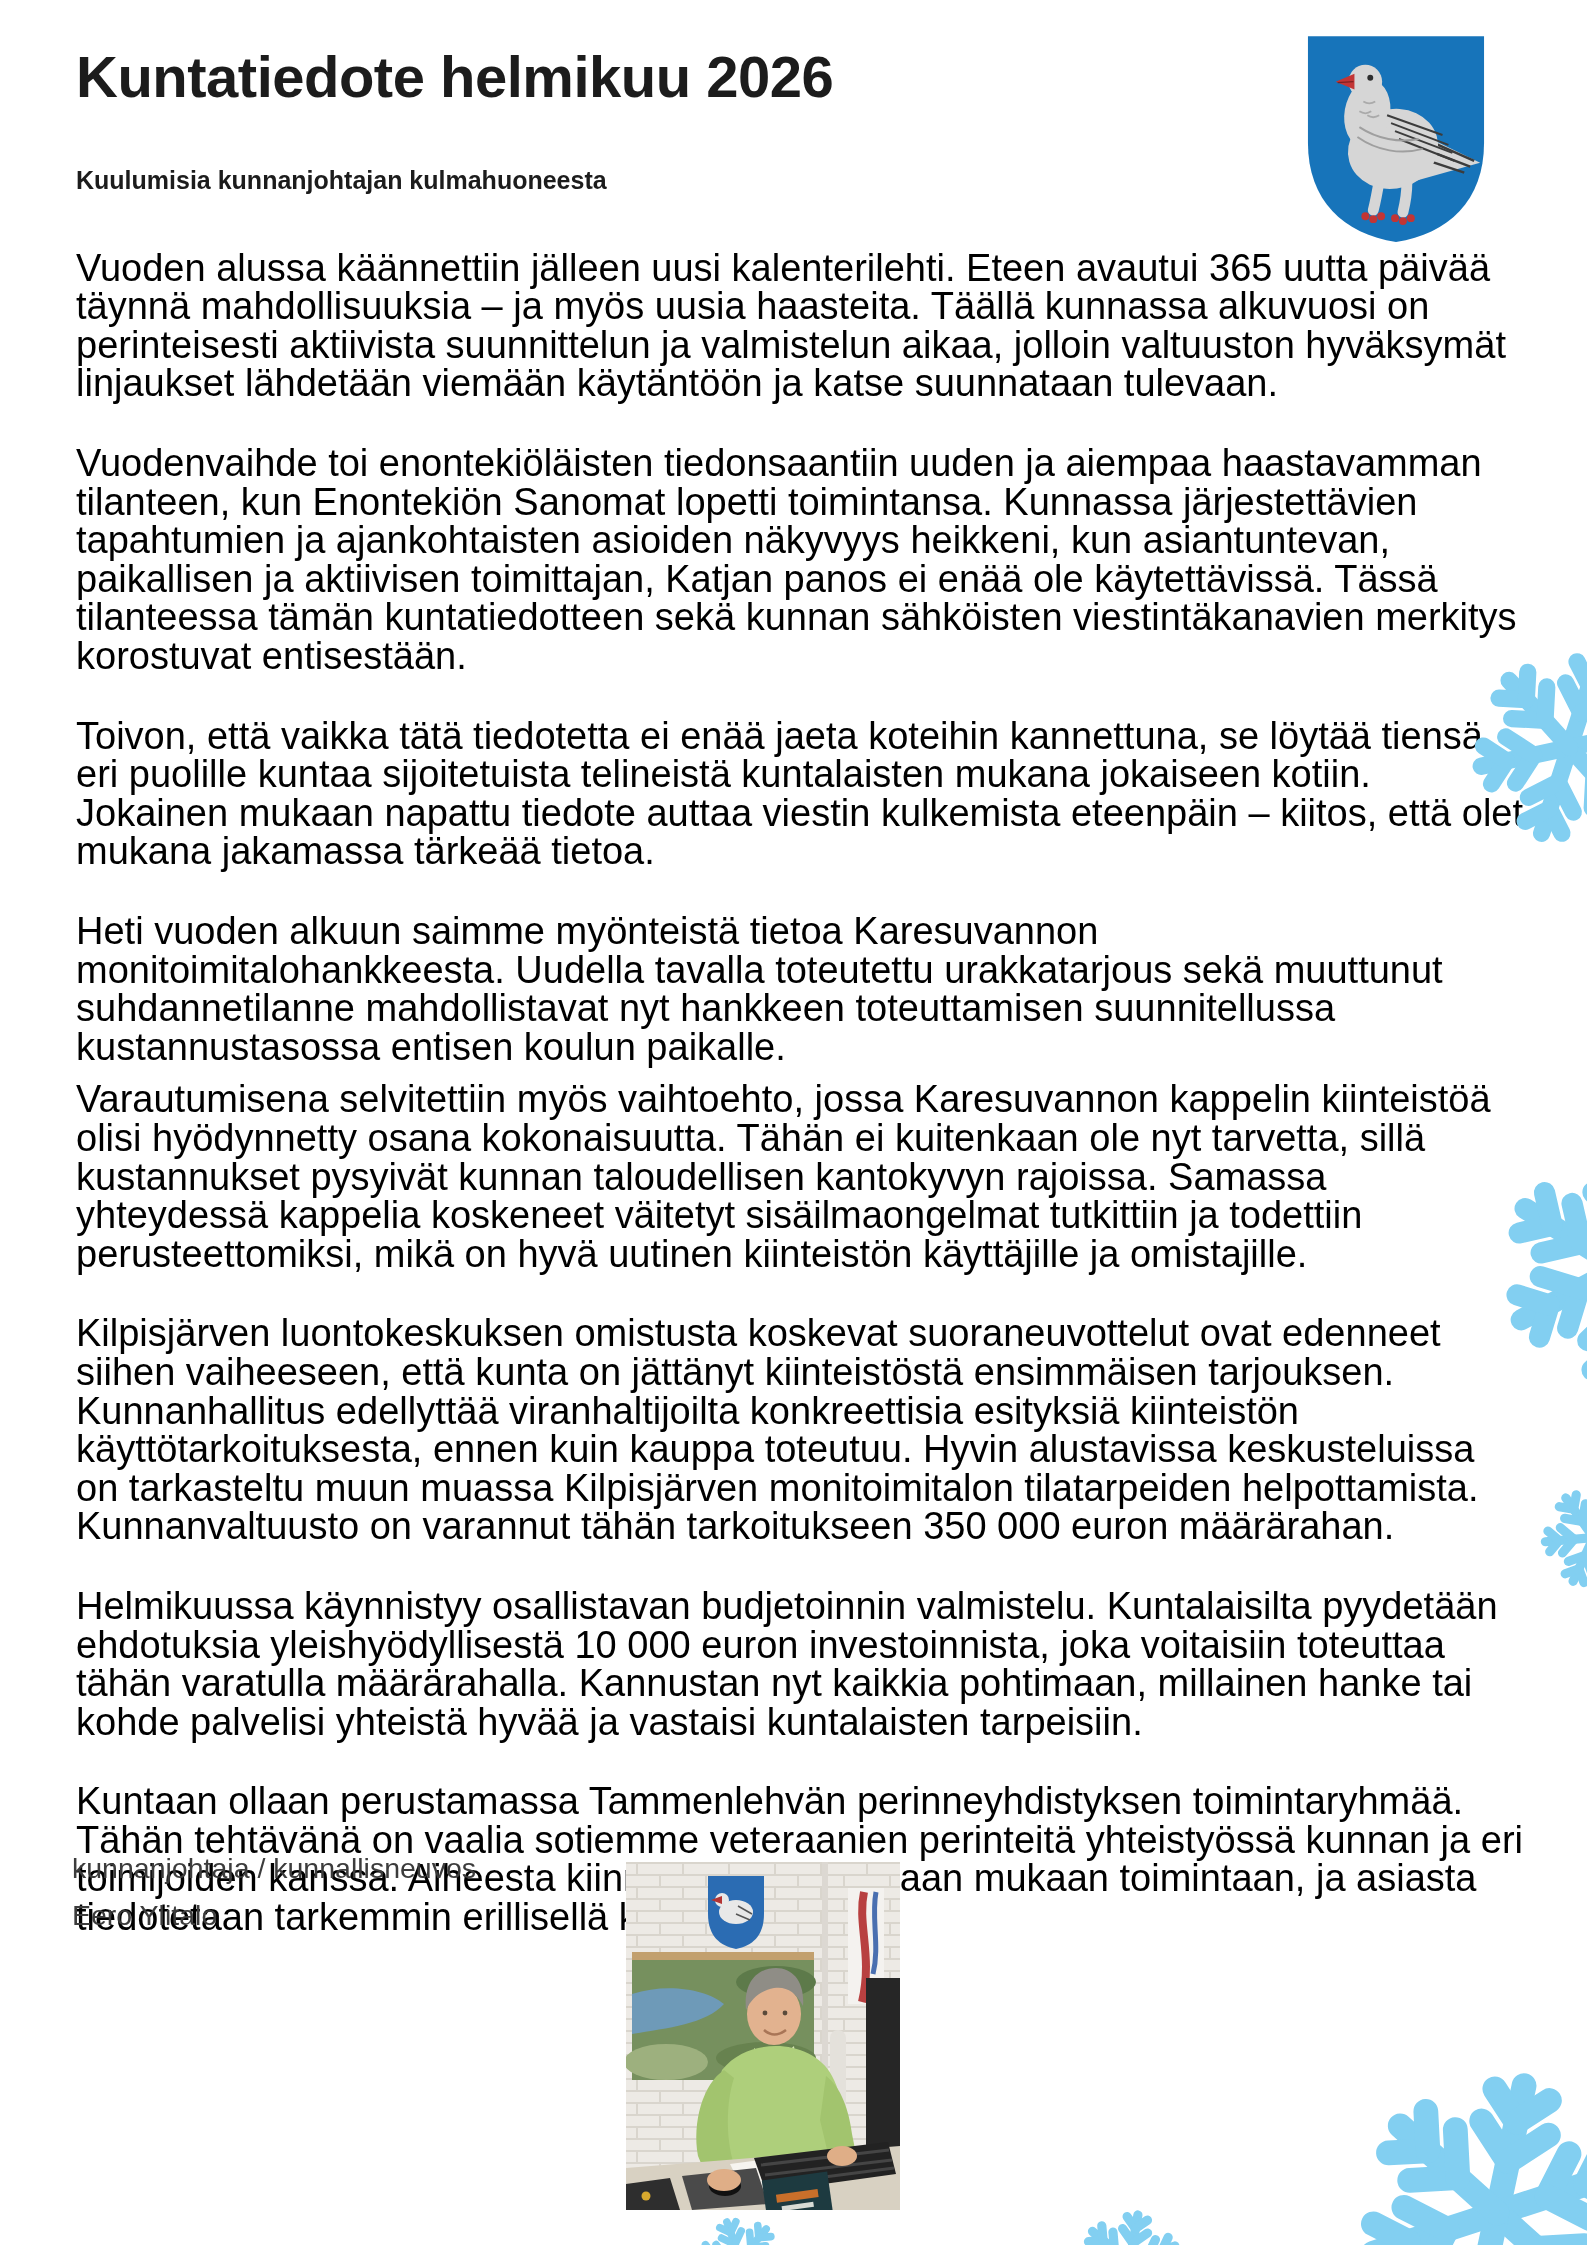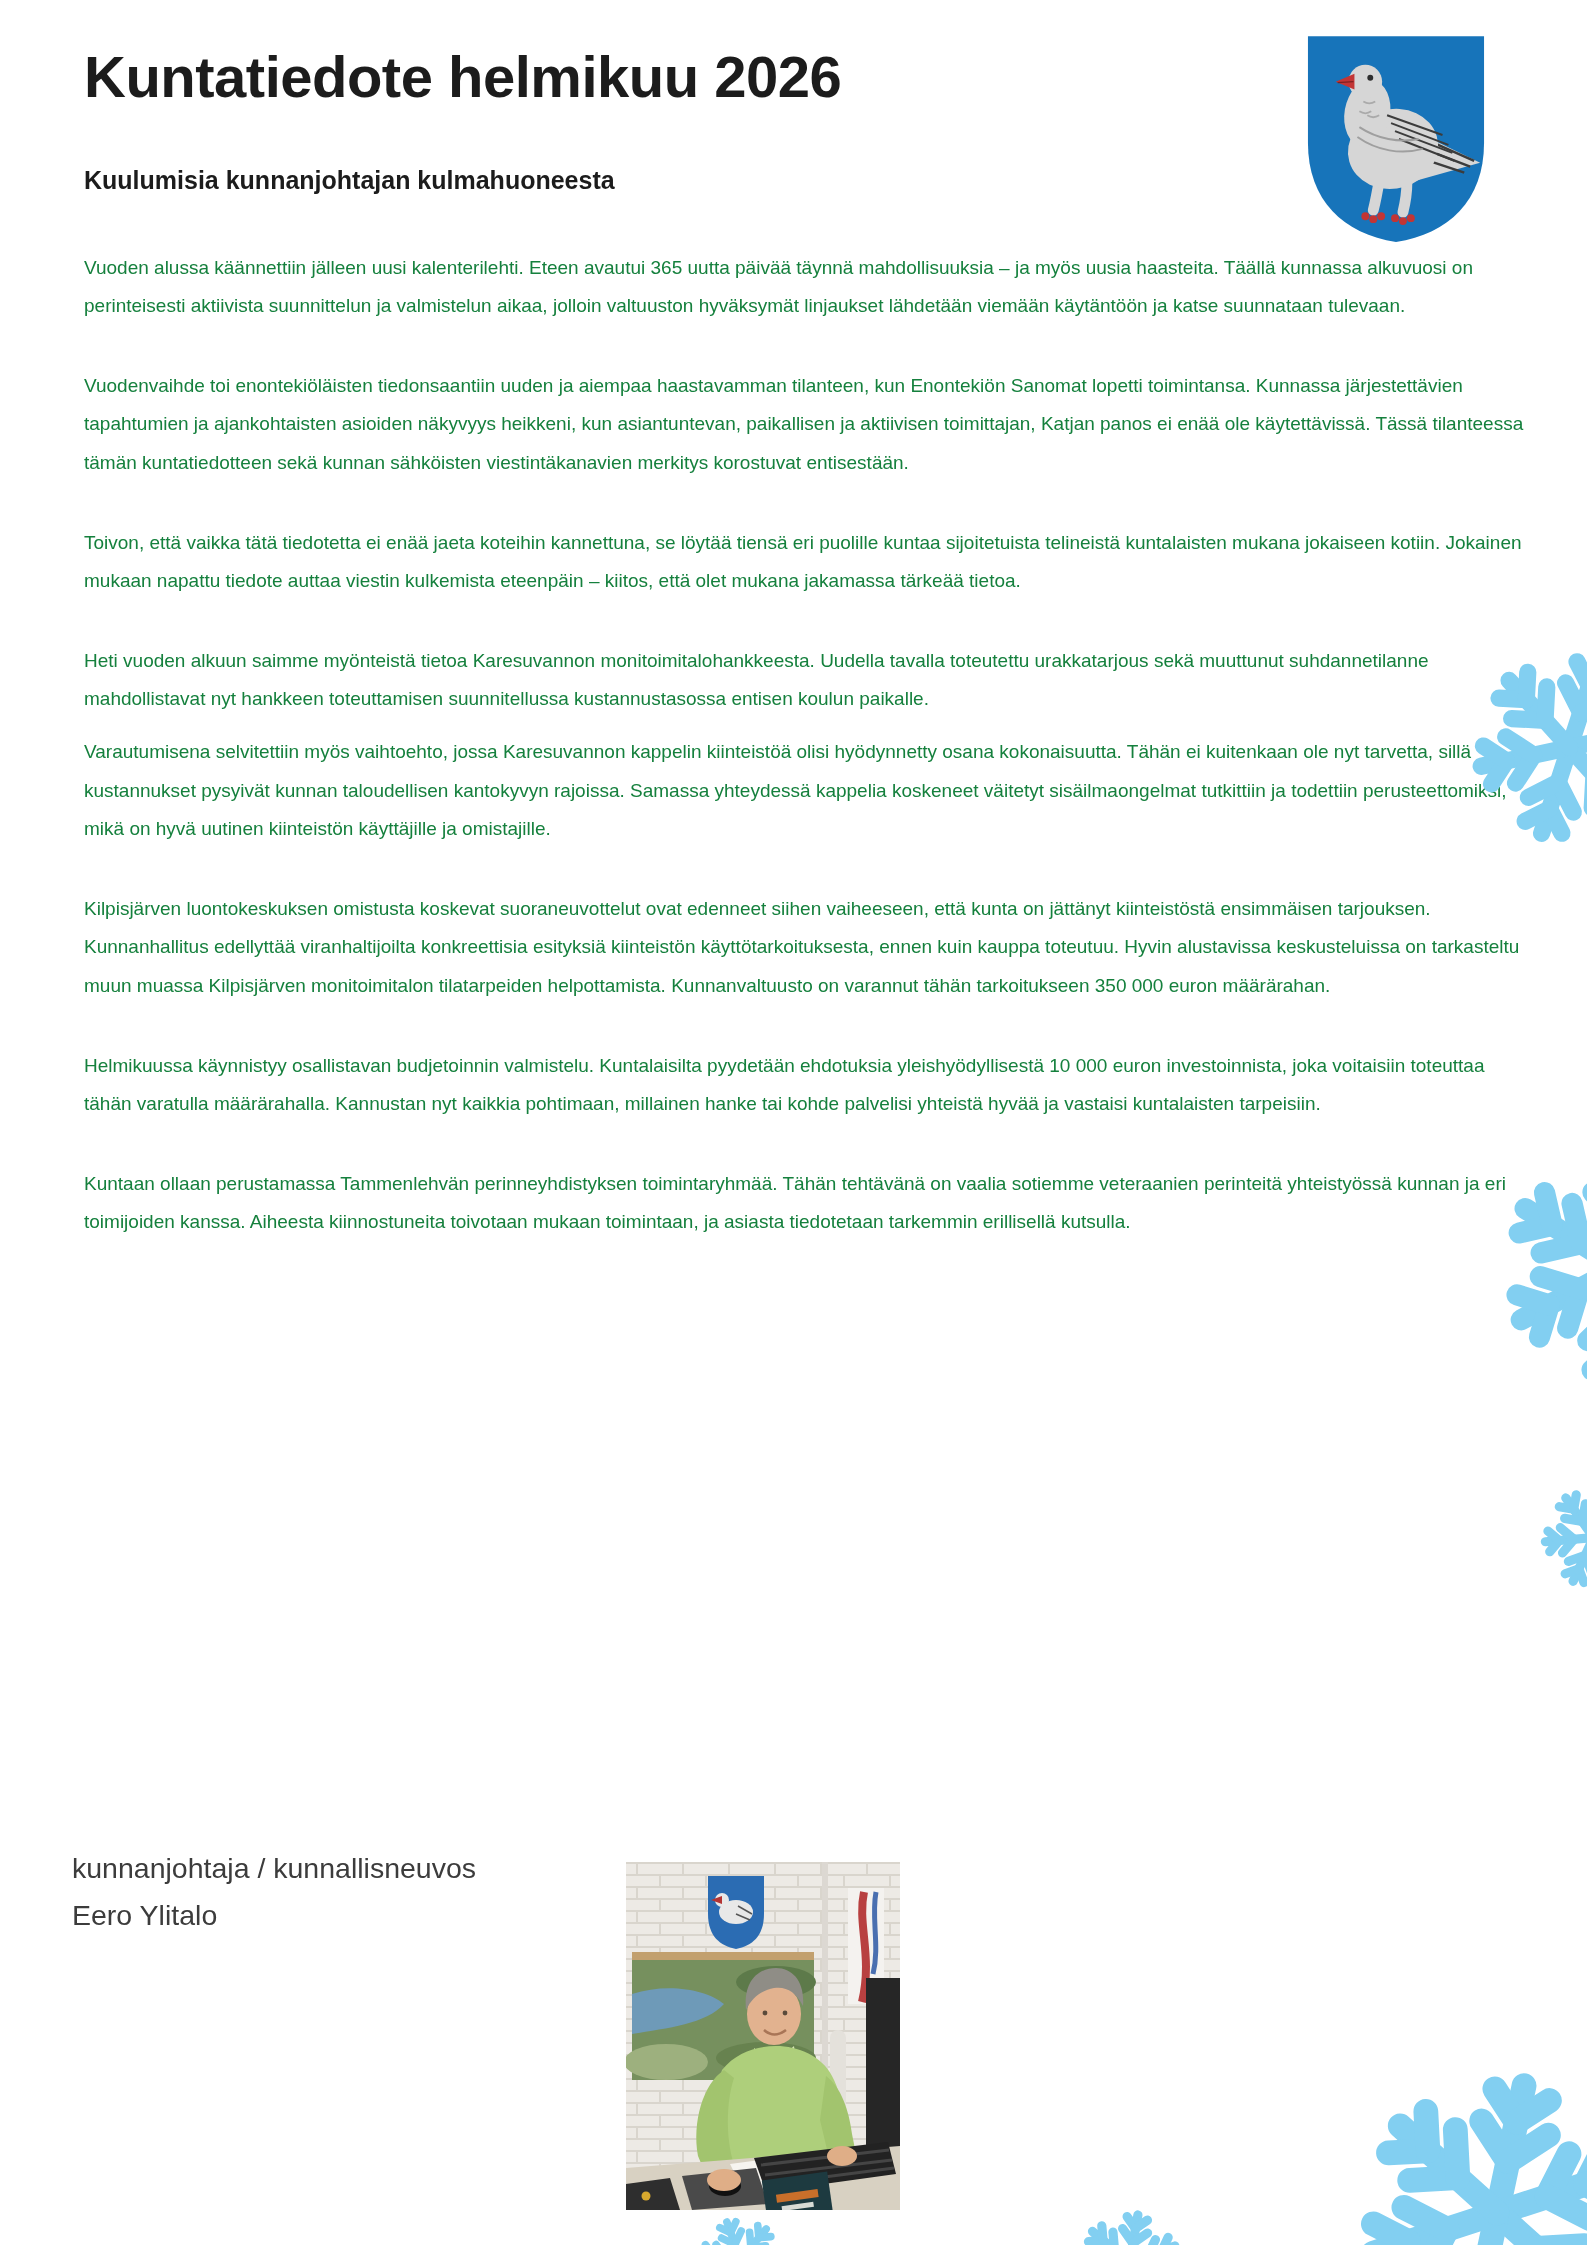--- a/index.html
+++ b/index.html
@@ -1,22 +1,22 @@
 <!DOCTYPE html>
 <html><head>
 <meta charset="utf-8">
 <style>
   html,body{margin:0;padding:0;background:#ffffff;}
   body{width:1587px;height:2245px;font-family:"Liberation Sans",sans-serif;}
   .page{position:relative;width:1587px;height:2245px;overflow:hidden;background:#ffffff;}
-  .content{position:absolute;left:84px;top:0;width:1448px;}
+  .content{position:absolute;left:76px;top:0;width:1448px;}
   .title{font-size:58px;font-weight:700;color:#1c1c1c;margin:44px 0 0 0;letter-spacing:-0.5px;line-height:1.15;}
   .section-heading{font-size:25px;font-weight:700;color:#1c1c1c;margin:54px 0 0 0;line-height:1.2;}
   .body-text{margin-top:54px;}
-  .body-text p{font-size:19px;line-height:38.6px;color:#15803d;margin:0 0 41px 0;}
+  .body-text p{font-size:38px;line-height:38.6px;color:#000000;margin:0 0 41px 0;}
   .body-text p.tight{margin-bottom:14px;}
   .closing{position:absolute;left:72px;top:1845px;}
   .closing p{font-size:28.5px;line-height:47px;color:#3c3c3c;margin:0;}
   .coa{position:absolute;left:1304px;top:30px;width:184px;height:220px;}
   .photo{position:absolute;left:626px;top:1862px;width:274px;height:348px;}
   .flake{position:absolute;color:#82CFF1;}
   .defs-svg{position:absolute;width:0;height:0;overflow:hidden;}
 </style>
 </head>
 <body>

